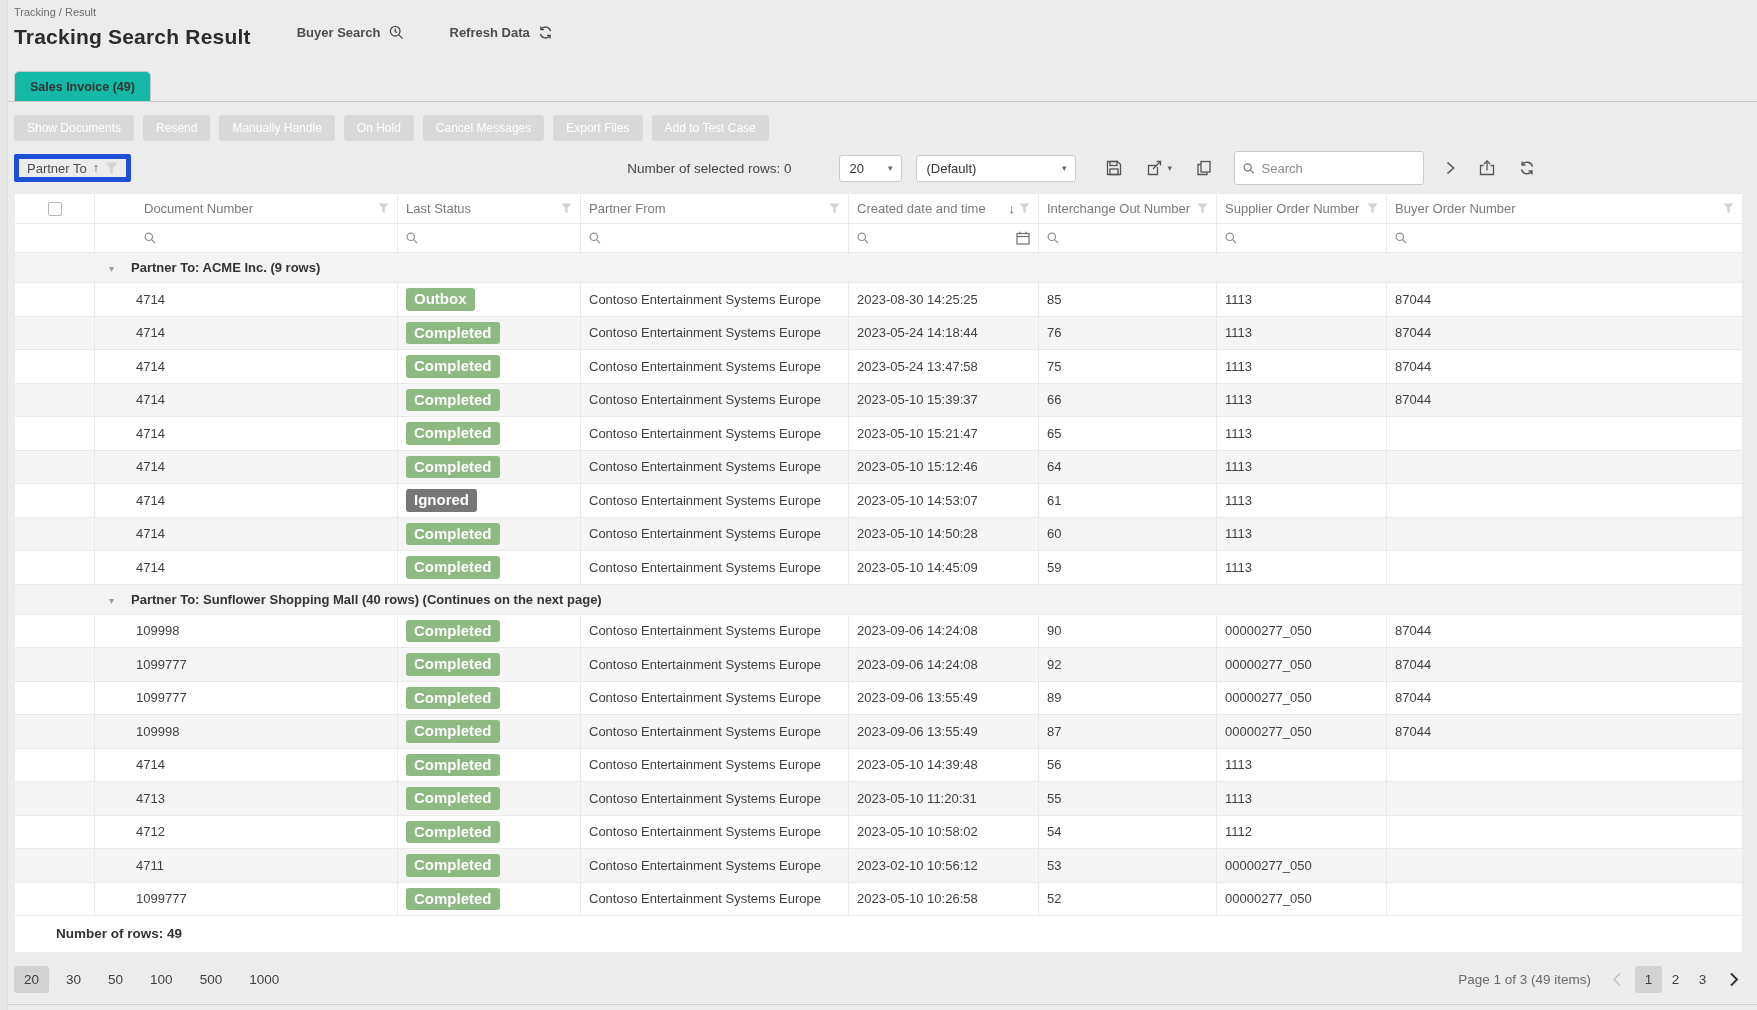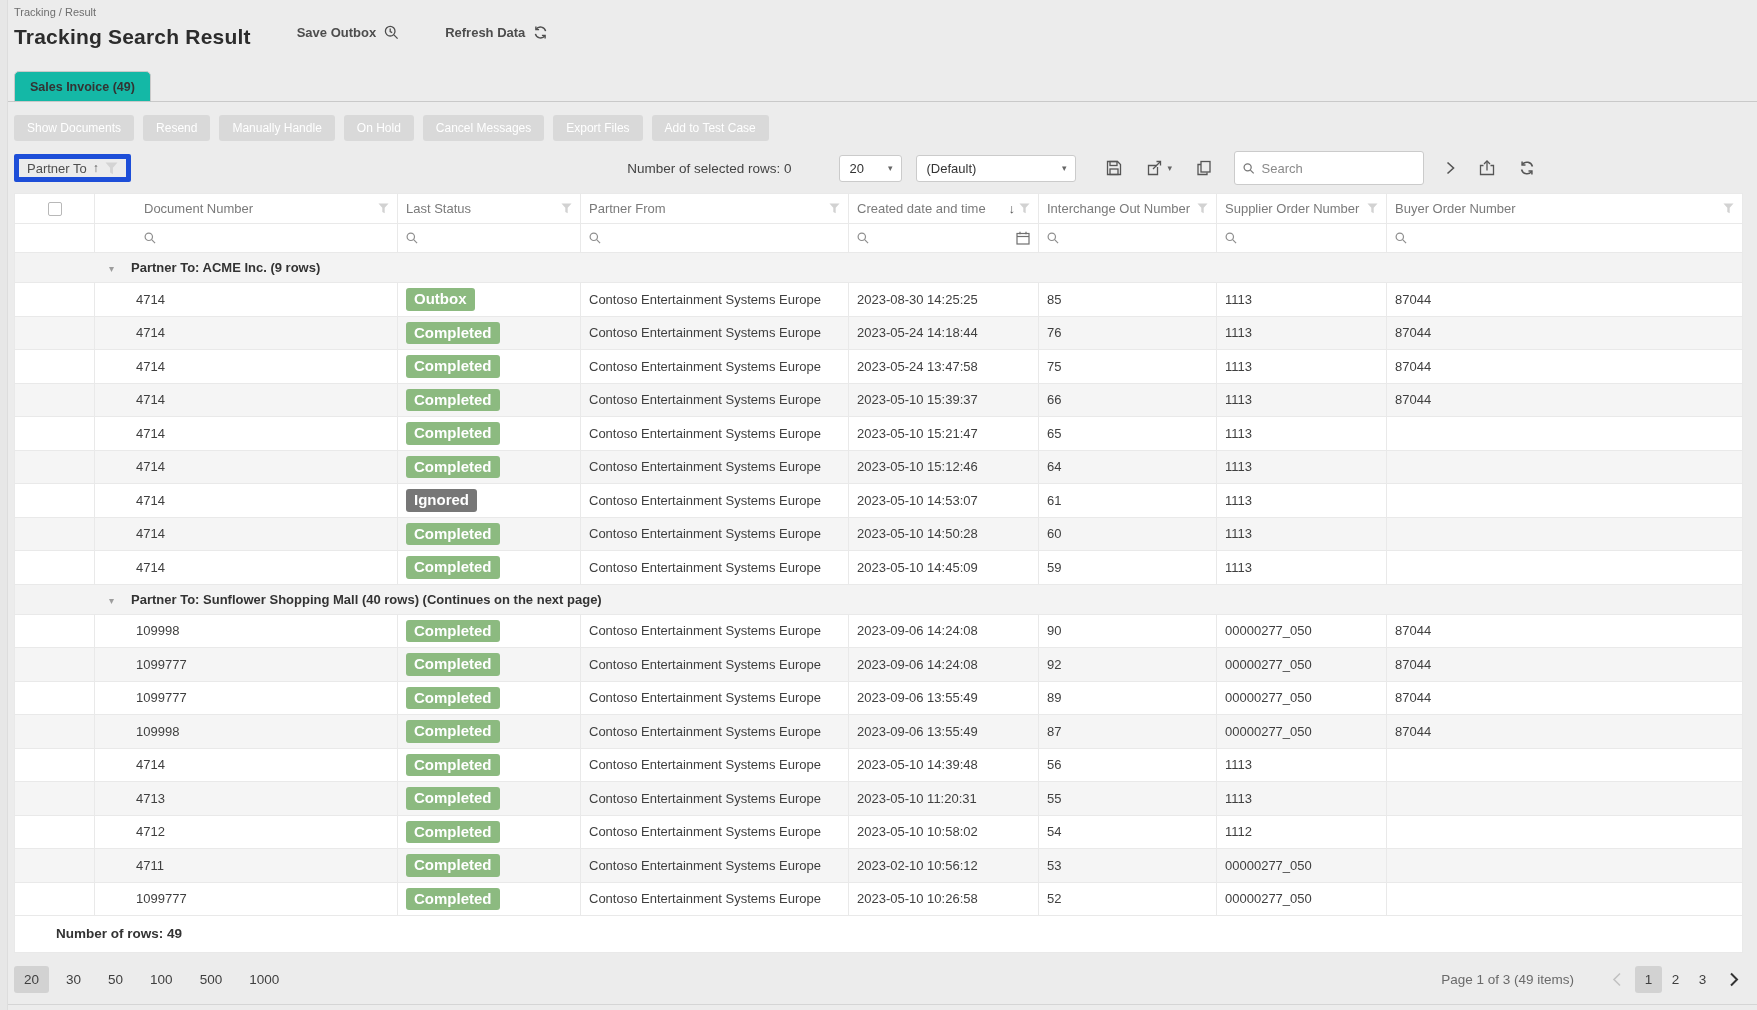--- a/index.html
+++ b/index.html
@@ -56,40 +56,40 @@
   tr.data-row.stripe td { background:#f5f5f5; }
   td.indent, .grid .indent { padding-left:41px !important; }
   .badge { display:inline-block; padding:3px 8px; font-size:15px; font-weight:bold; color:#fff; border-radius:3px; line-height:1.1; }
   tr.foot-row td { padding:10px 8px 11px 41px; font-weight:bold; font-size:13.5px; color:#333; background:#fff; }
 
   .pager { display:flex; align-items:center; margin-top:13px; width:1729px; }
   .size-btn { font-size:13.5px; color:#3f3f3f; padding:6px 10px; margin-right:7px; border-radius:3px;
               background:transparent; border:none; font-family:inherit; cursor:pointer; }
   .size-btn.active { background:#d2d2d2; }
   .pager-right { margin-left:auto; display:flex; align-items:center; gap:9px; }
-  .page-info { color:#6a6a6a; font-size:13.5px; margin-right:25px; }
+  .page-info { color:#6a6a6a; font-size:13.5px; margin-right:8px; }
   .page-btn { min-width:27px; height:27px; display:inline-flex; align-items:center; justify-content:center;
               font-size:13.5px; border-radius:3px; border:none; background:transparent; font-family:inherit; color:#3f3f3f; cursor:pointer; }
   .page-btn.active { background:#d2d2d2; }
   .nav-btn { background:none; border:none; display:inline-flex; align-items:center; padding:2px 4px; cursor:pointer; }
 
   .status-bar { margin-top:11px; border-top:1px solid #d5d5d5; padding:7px 14px; font-size:11.5px; font-weight:bold; color:#525252; }
 </style>
 </head>
 <body>
 
 <div class="left-gutter"></div>
 
 <div class="page">
   <div class="breadcrumb">Tracking / Result</div>
 
   <div class="title-row">
     <div class="page-title">Tracking Search Result</div>
     <button class="header-link">
-      <span>Save Outbox</span>
+      <span>Buyer Search</span>
       <svg width="15" height="15" viewBox="0 0 15 15" fill="none" stroke="#4d4d4d" stroke-width="1.3">
         <circle cx="6.2" cy="6.2" r="4.8"></circle>
           <polyline points="6.2,3.4 6.2,6.6 8.2,7.6"></polyline>
           <line x1="9.9" y1="9.9" x2="13.6" y2="13.6"></line>
       </svg>
     </button>
     <button class="header-link">
       <span>Refresh Data</span>
       <svg width="15" height="15" viewBox="0 0 15 15" fill="none" stroke="#4d4d4d" stroke-width="1.4">
         <path d="M12.6 6.1A5.3 5.3 0 0 0 3.1 4.3"></path>

